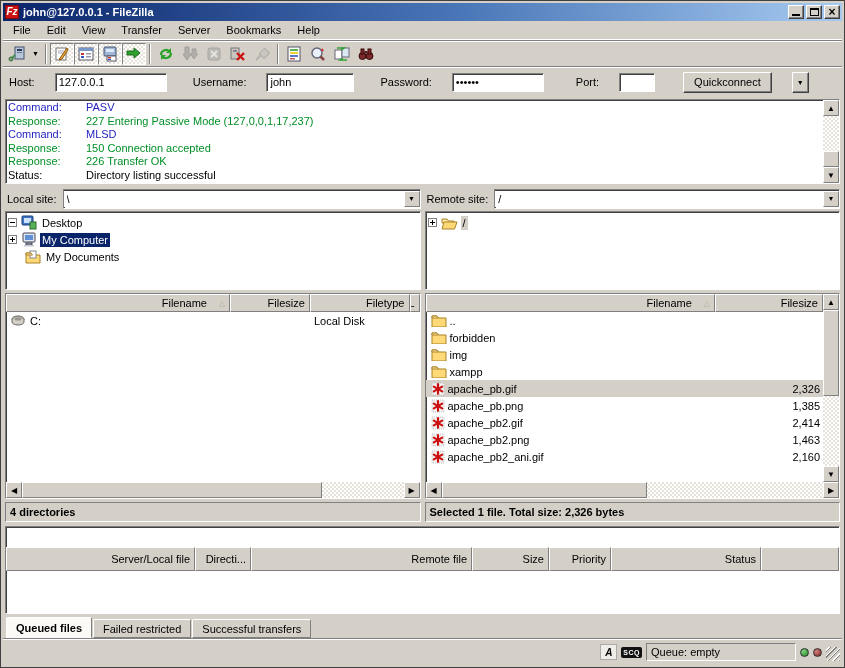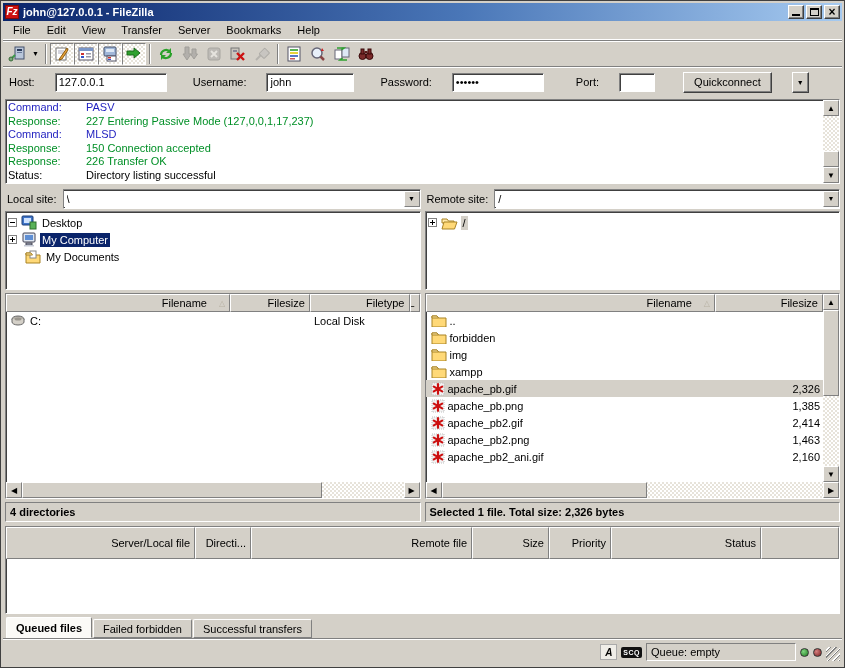--- a/index.html
+++ b/index.html
@@ -109,21 +109,21 @@
   .frow { display:flex; align-items:center; height:17px; white-space:nowrap; }
   .fcell { padding:0 3px; overflow:hidden; display:flex; align-items:center; }
   .num { justify-content:flex-end; }
   .ficon { margin:0 3px 0 2px; display:flex; flex:0 0 auto; }
 
   .pane-status { height:20px; margin-top:3px; display:flex; align-items:center; padding:0 4px;
     border:1px solid; border-color:#808080 #fff #fff #808080; background:#d4d0c8; white-space:nowrap; overflow:hidden;font-weight:bold; }
 
   
   .queue { height:88px; margin:2px; display:flex; flex-direction:column; background:#fff; flex:0 0 auto; }
-  .q-header { height:32px; display:flex; background:#fde047; flex:0 0 auto; }
+  .q-header { height:24px; display:flex; background:#fde047; flex:0 0 auto;margin-top:20px; }
   .q-body { flex:1; }
 
   
   .tabs { height:22px; display:flex; align-items:flex-end; padding-left:3px; gap:1px; flex:0 0 auto; }
   .tab { height:19px; display:flex; align-items:center; padding:0 9px;
     border:1px solid; border-color:#fff #808080 #808080 #fff; background:#d4d0c8;
     border-radius:2px 2px 0 0; white-space:nowrap; }
   .tab.active { height:21px; background:#fbfaf7; font-weight:bold;
     border-color:#fff #808080 #fbfaf7 #fff; }
 
@@ -677,21 +677,21 @@
       <div class="hcell raised-soft" style="flex:1"></div>
     </div>
     <div class="q-body"></div>
   </div>
 
   <div class="tabs">
     <div class="tab active">
         <span>Queued files</span>
       </div>
     <div class="tab">
-        <span>Failed forbidden</span>
+        <span>Failed restricted</span>
       </div>
     <div class="tab">
         <span>Successful transfers</span>
       </div>
   </div>
 
   <div class="statusbar">
     <div class="sb-right">
       <div class="ascii-ind">
           <span>A</span>

